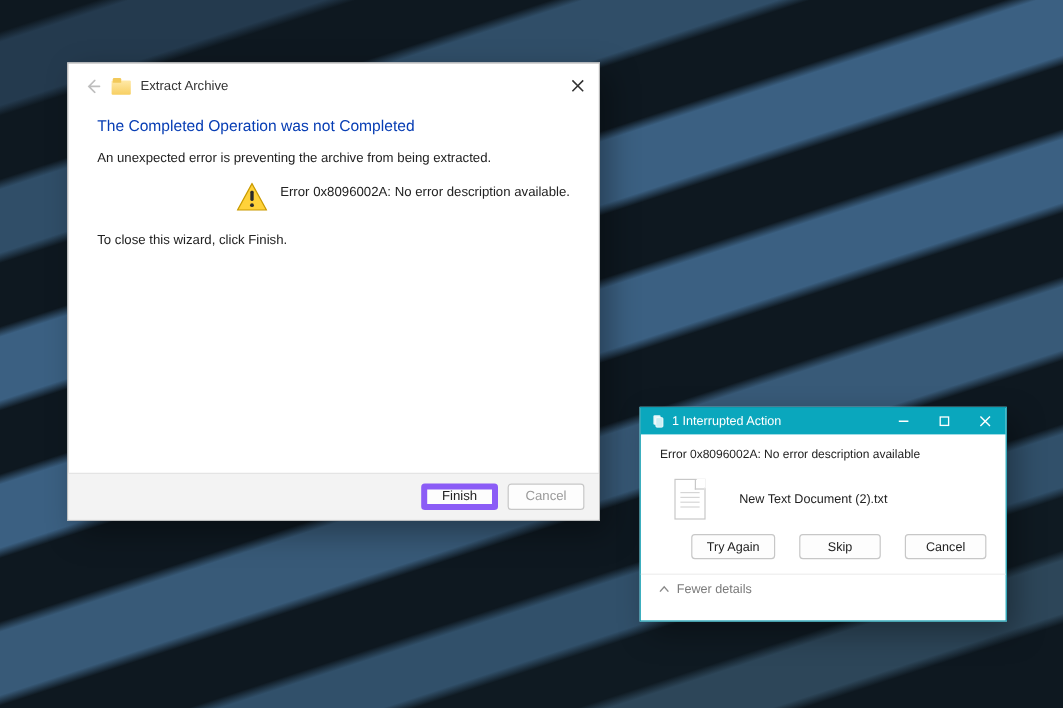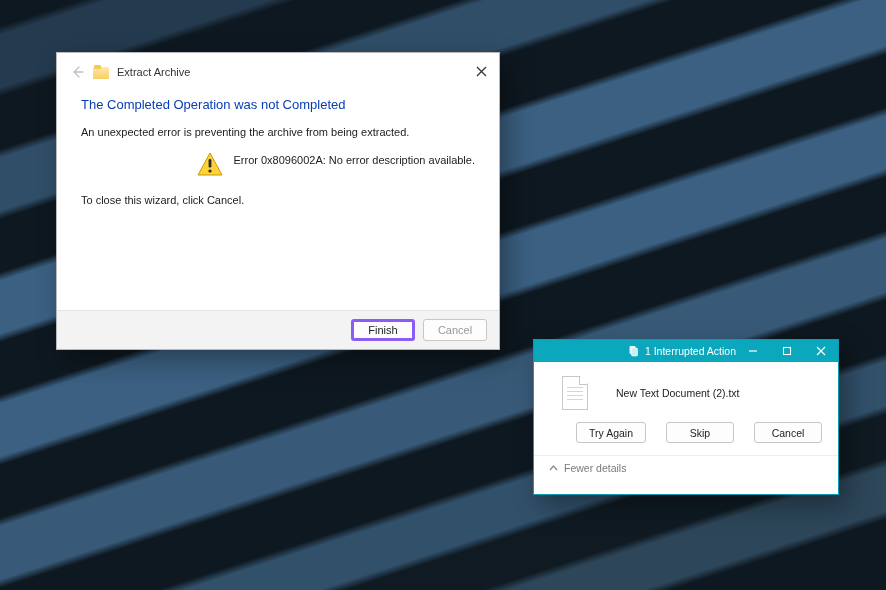--- a/index.html
+++ b/index.html
@@ -23,21 +23,21 @@
         #304e68 76%, #304e68 82%,
         #0e1820 83%, #0e1820 89%,
         #243a4e 90%, #243a4e 96%,
         #0e1820 97%, #0e1820 100%);
   }
 
   
   .wizard {
     position: absolute;
     left: 56px; top: 52px;
-    width: 444px; height: 298px;
+    width: 444px; height: 382px;
     background: #ffffff;
     border: 1px solid #b8b8b8;
     box-shadow: 8px 10px 24px rgba(0,0,0,0.35);
     display: flex; flex-direction: column;
   }
   .wizard-body { flex: 1; padding: 0; position: relative; }
   .wizard-close {
     position: absolute; right: 8px; top: 8px;
     width: 20px; height: 20px;
     display: flex; align-items: center; justify-content: center;
@@ -98,21 +98,21 @@
   .btn {
     min-width: 64px; height: 22px;
     font-size: 11px;
     background: #fdfdfd;
     border: 1px solid #c7c7c7;
     border-radius: 3px;
     padding: 0 12px;
     cursor: pointer;
     color: #222;
   }
-  .btn.primary { border: 3px solid #8b5cf6; }
+  .btn.primary { border: 5px solid #8b5cf6; }
   .btn.dim { color: #9a9a9a; }
 
   
   .action-dlg {
     position: absolute;
     left: 533px; top: 339px;
     width: 306px;
     background: #ffffff;
     border: 1px solid #0c9bb0;
     box-shadow: 8px 10px 24px rgba(0,0,0,0.35);
@@ -121,21 +121,21 @@
   }
   .action-title {
     height: 22px;
     background: #0aa7bd;
     display: flex; align-items: center;
     color: #fff;
     font-size: 10.5px;
   }
   .action-title .title-left {
     display: flex; align-items: center; gap: 6px;
-    padding-left: 8px; flex: 1; justify-content: flex-end;
+    padding-left: 8px; flex: 1;
   }
   .copy-icon {
     width: 12px; height: 12px;
     display: inline-flex; align-items: center; justify-content: center;
   }
   .win-btn {
     width: 34px; height: 22px;
     display: flex; align-items: center; justify-content: center;
     cursor: pointer;
   }
@@ -221,21 +221,21 @@
         <span class="warn-icon">
           <svg width="26" height="24" viewBox="0 0 26 24">
             <path d="M13 1 L25 23 H1 Z" fill="#ffd23a" stroke="#c99a00" stroke-width="1"></path>
             <rect x="11.6" y="7" width="2.8" height="8.5" rx="1.2" fill="#2b2b2b"></rect>
             <circle cx="13" cy="19" r="1.6" fill="#2b2b2b"></circle>
           </svg>
         </span>
         <span class="error-text">Error 0x8096002A: No error description available.</span>
       </div>
 
-      <div class="para" style="margin-top:18px">To close this wizard, click Cancel.</div>
+      <div class="para" style="margin-top:18px">To close this wizard, click Finish.</div>
     </div>
   </div>
 
   <div class="wizard-footer">
     <button class="btn primary">Finish</button>
     <button class="btn dim">Cancel</button>
   </div>
 </div>
 
 <div class="action-dlg">
@@ -260,20 +260,21 @@
         </svg>
     </div>
     <div class="win-btn close">
       <svg width="10" height="10" viewBox="0 0 10 10">
           <path d="M1 1 L9 9 M9 1 L1 9" stroke="#fff" stroke-width="1.2"></path>
         </svg>
     </div>
   </div>
 
   <div class="action-body">
+    <div class="err">Error 0x8096002A: No error description available</div>
 
     <div class="file-row">
       <div class="file-icon">
         <div class="lines">
             <span></span>
             <span></span>
             <span></span>
             <span></span>
           </div>
       </div>

